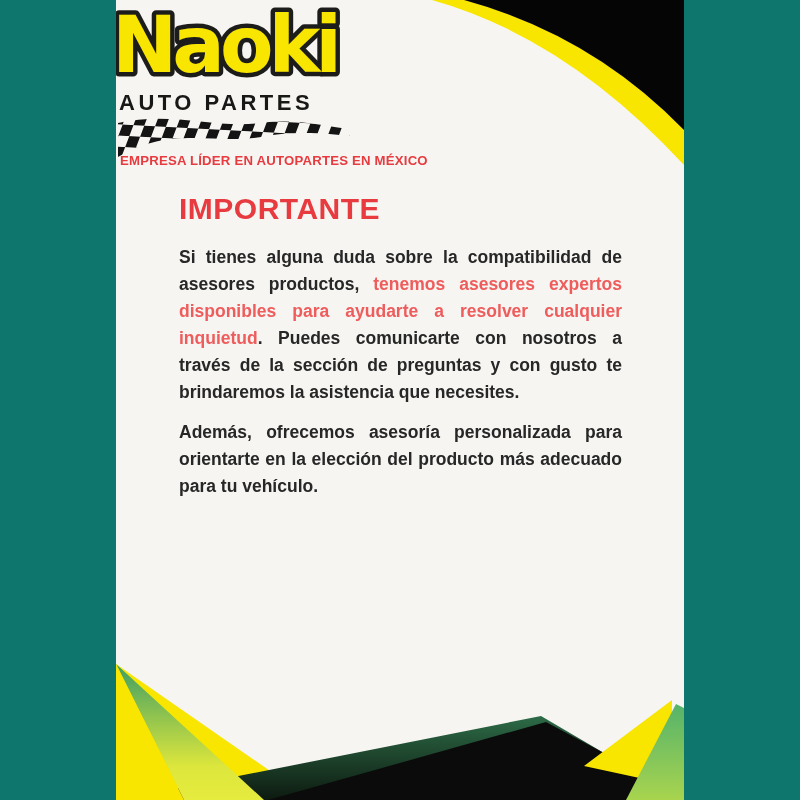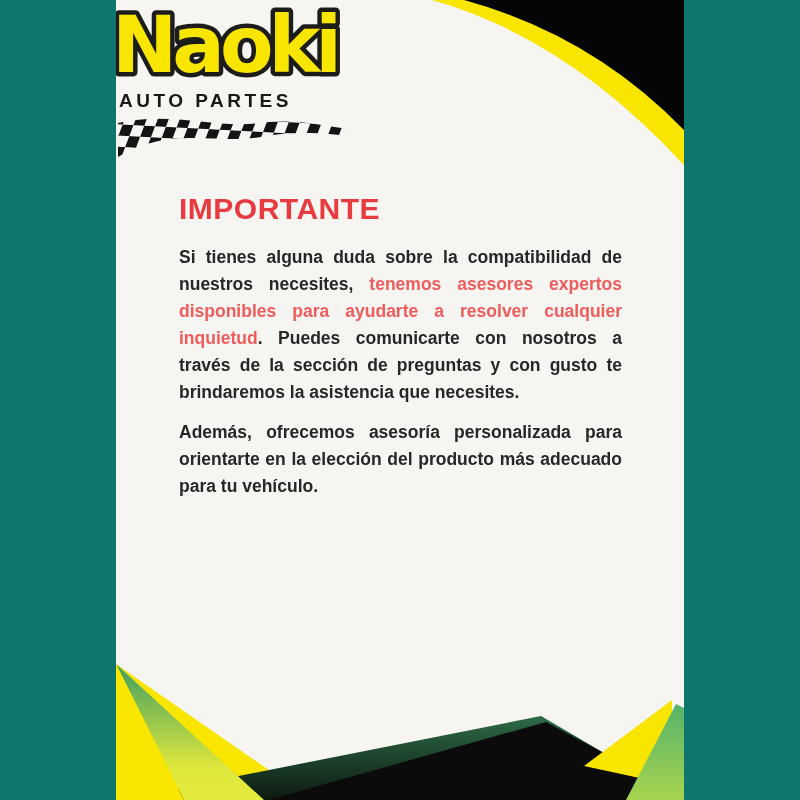--- a/index.html
+++ b/index.html
@@ -33,21 +33,21 @@
     font-weight:bold;
     font-size:78px;
     letter-spacing:-5px;
     fill:var(--brand-yellow);
     stroke:var(--logo-outline);
     stroke-width:9px;
     stroke-linejoin:round;
     paint-order:stroke fill;
   }
   .subtitle{position:absolute;left:3px;top:90px;
-    font-size:19px;font-weight:bold;letter-spacing:3.5px;color:#181816;}
+    font-size:22px;font-weight:bold;letter-spacing:3.5px;color:#181816;}
   .flag{position:absolute;left:0px;top:113px;width:238px;height:46px;display:block;}
   .tagline{position:absolute;left:4px;top:153px;
     font-size:13.2px;font-weight:bold;letter-spacing:0.2px;color:var(--red-accent);
     white-space:nowrap;}
 
   
   .main-text{position:absolute;left:63px;top:192px;width:443px;}
   .heading{font-size:30px;font-weight:800;color:var(--red-accent);
     letter-spacing:0.5px;margin-bottom:18px;}
   .main-text p{
@@ -83,24 +83,25 @@
         </pattern>
       </defs>
       <path d="M 2 10
                C 55 -2, 100 16, 145 10
                C 182 5, 212 14, 234 16
                L 234 23
                C 212 21, 182 17, 145 24
                C 100 32, 55 12, 2 44 Z" fill="url(#checks)"></path>
     </svg>
 
+    <div class="tagline">EMPRESA LÍDER EN AUTOPARTES EN MÉXICO</div>
 
     <div class="main-text">
       <h1 class="heading">IMPORTANTE</h1>
-      <p><span>Si tienes alguna duda sobre la compatibilidad de nuestros necesites, </span><span class="hl">tenemos asesores expertos disponibles para ayudarte a resolver cualquier inquietud</span><span>. Puedes comunicarte con nosotros a través de la sección de preguntas y con gusto te brindaremos la asistencia que necesites.</span></p>
+      <p><span>Si tienes alguna duda sobre la compatibilidad de asesores productos, </span><span class="hl">tenemos asesores expertos disponibles para ayudarte a resolver cualquier inquietud</span><span>. Puedes comunicarte con nosotros a través de la sección de preguntas y con gusto te brindaremos la asistencia que necesites.</span></p>
       <p>Además, ofrecemos asesoría personalizada para orientarte en la elección del producto más adecuado para tu vehículo.</p>
     </div>
 
     <svg class="bottomdeco" viewBox="0 0 568 140" preserveAspectRatio="none" aria-hidden="true">
       <defs>
         <linearGradient id="limeGrad" x1="0" y1="0" x2="0" y2="1">
           <stop offset="0" stop-color="var(--green-mid)"></stop>
           <stop offset="0.75" stop-color="var(--lime)"></stop>
           <stop offset="1" stop-color="#e6ec3e"></stop>
         </linearGradient>

